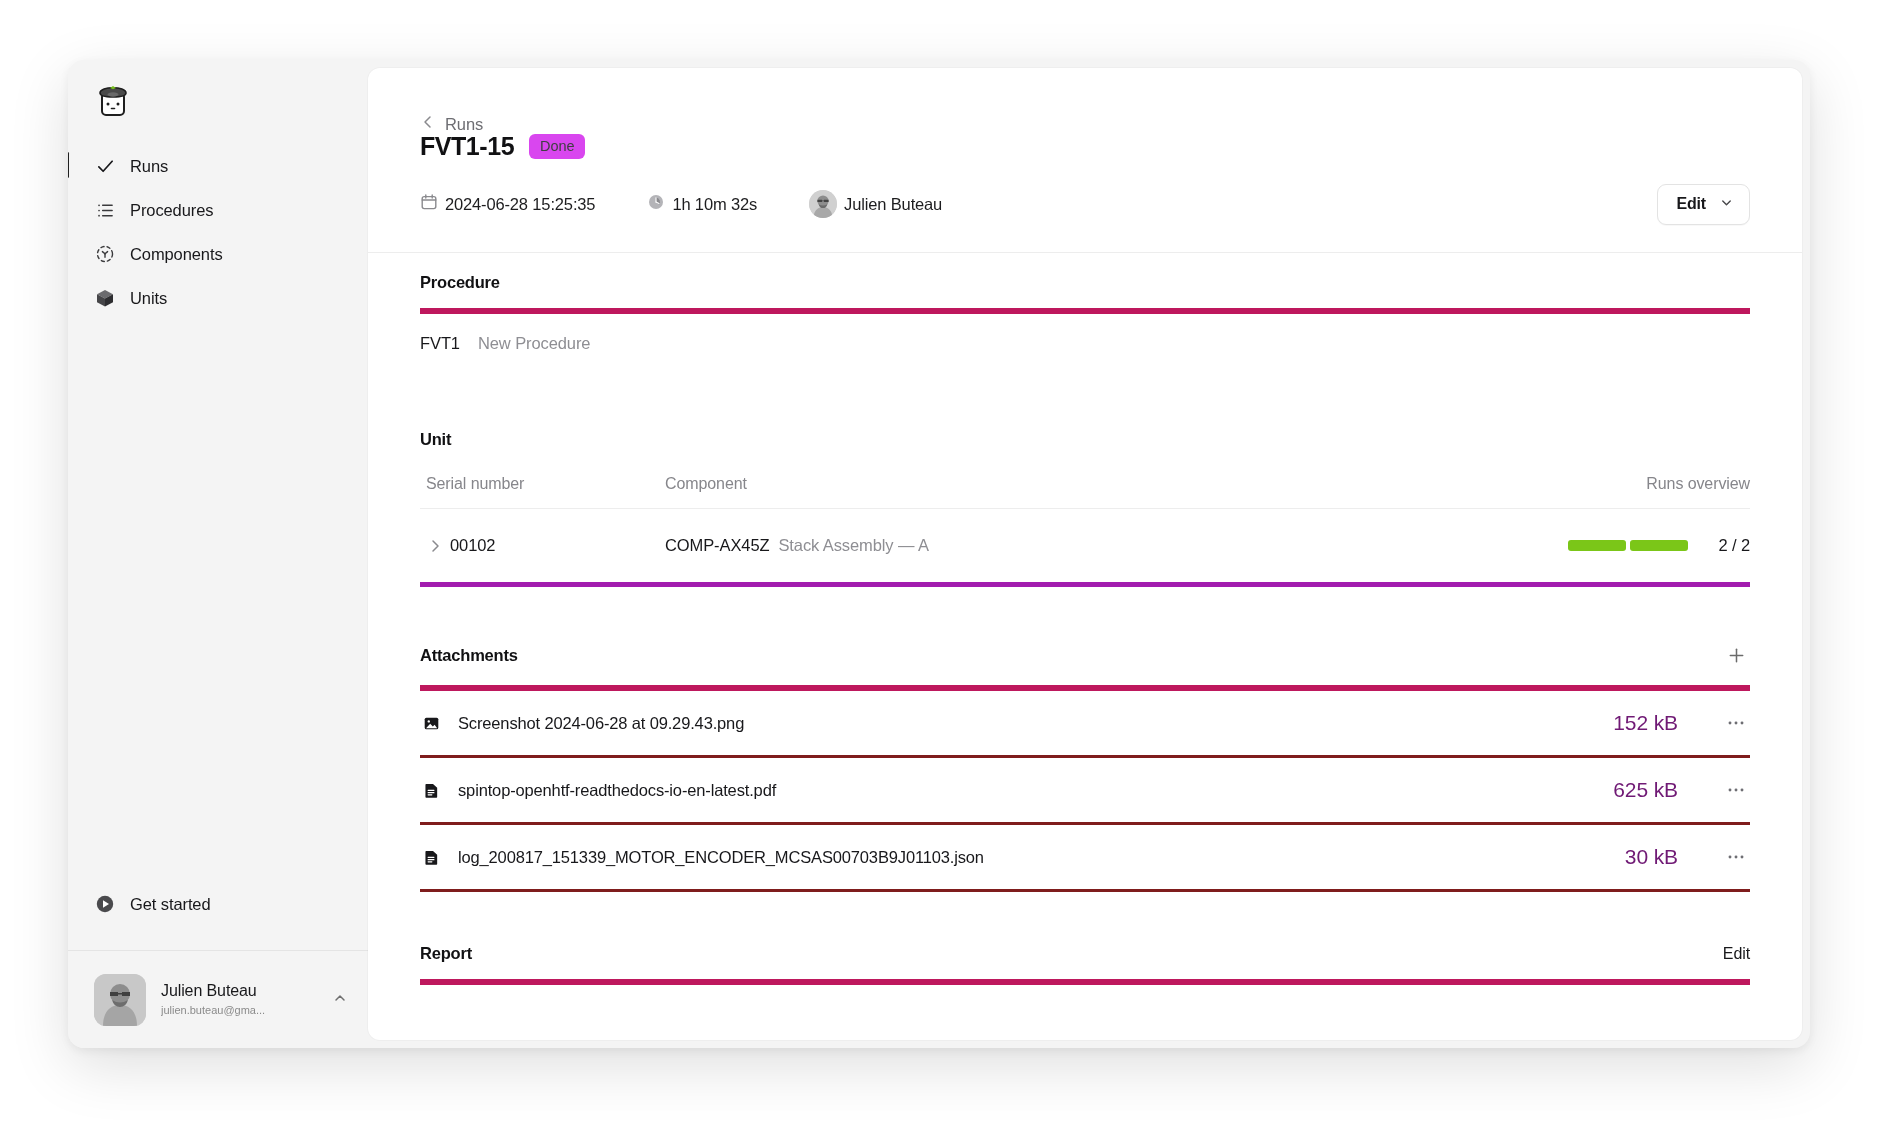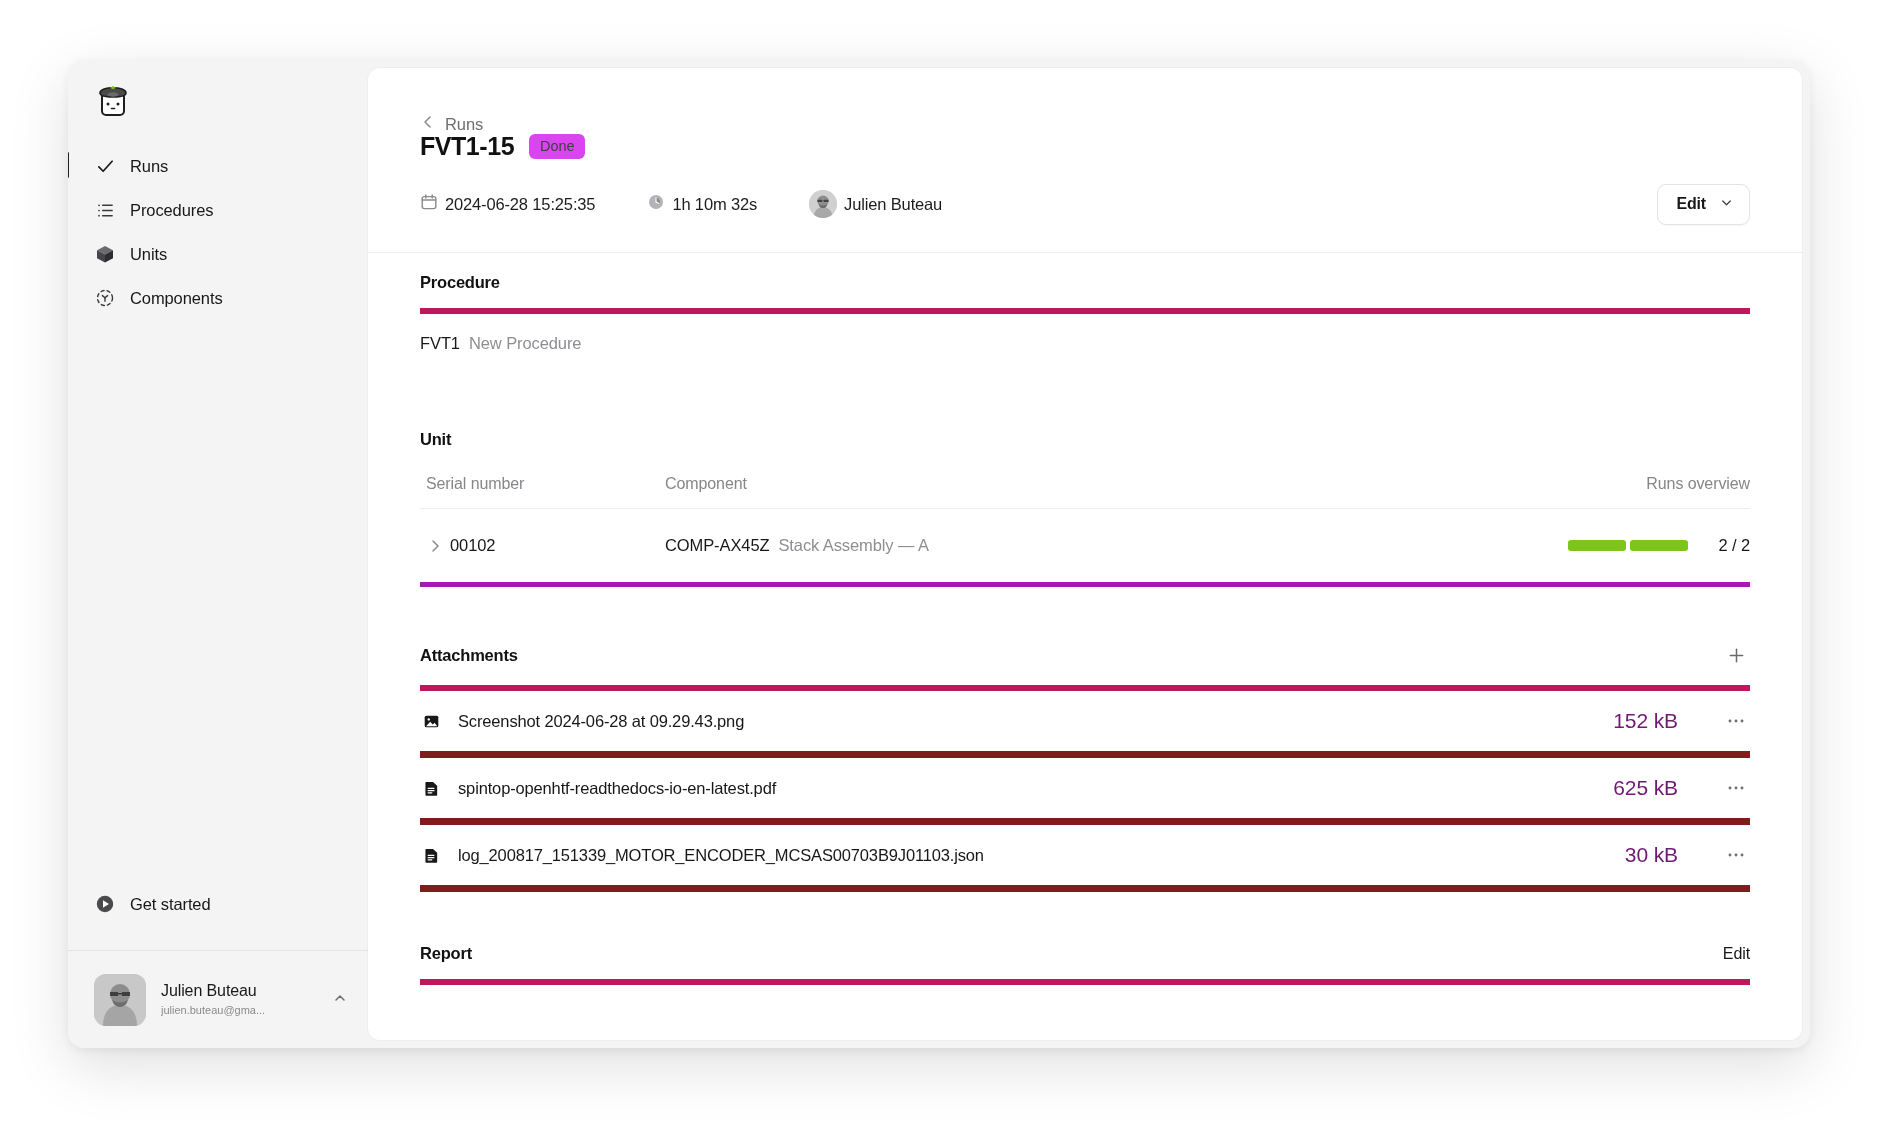--- a/index.html
+++ b/index.html
@@ -261,21 +261,21 @@
   .add-button {
     width: 28px; height: 28px;
     display: flex; align-items: center; justify-content: center;
     cursor: pointer;
     color: #6b6b6b;
   }
 
   .procedure-row {
     display: flex;
     align-items: baseline;
-    gap: 9px;
+    gap: 18px;
     height: 64px;
     padding-top: 20px;
     cursor: pointer;
   }
   .procedure-code {
     font-size: 16.5px;
     color: #18181b;
     letter-spacing: -0.1px;
   }
   .procedure-name {
@@ -355,21 +355,21 @@
     text-align: right;
   }
 
   
   .attachments-section { margin-top: 54px; }
 
   .attach-row {
     display: flex;
     align-items: center;
     height: 67px;
-    border-bottom: 7px solid #7f1d1d;
+    border-bottom: 3px solid #7f1d1d;
   }
   .attach-icon {
     width: 22px; flex: 0 0 22px;
     display: flex; align-items: center; justify-content: center;
     margin-right: 16px;
     color: #18181b;
   }
   .attach-name {
     flex: 1 1 auto;
     font-size: 16.5px;
@@ -437,39 +437,39 @@
             <circle cx="3.2" cy="4.5" r="0.9" fill="#3a3a3c" stroke="none"></circle>
             <circle cx="3.2" cy="10" r="0.9" fill="#3a3a3c" stroke="none"></circle>
             <circle cx="3.2" cy="15.5" r="0.9" fill="#3a3a3c" stroke="none"></circle>
           </svg>
         </span>
         <span class="nav-label">Procedures</span>
       </div>
 
       <div class="nav-item">
         <span class="nav-icon">
-          <svg width="20" height="20" viewBox="0 0 20 20">
-            <path d="M10 2 L18 6.2 L10 10.4 L2 6.2 Z" fill="#6b6b6e"></path>
-            <path d="M2 6.2 L10 10.4 L10 18.4 L2 14.2 Z" fill="#454548"></path>
-            <path d="M18 6.2 L10 10.4 L10 18.4 L18 14.2 Z" fill="#2d2d30"></path>
-          </svg>
-        </span>
-        <span class="nav-label">Units</span>
-      </div>
-
-      <div class="nav-item">
-        <span class="nav-icon">
           <svg width="20" height="20" viewBox="0 0 20 20" fill="none" stroke="#3a3a3c" stroke-width="1.4" stroke-linecap="round">
             <circle cx="10" cy="10" r="7.5" stroke-dasharray="3.1 3.1"></circle>
             <path d="M10 9.8 L10 13.2"></path>
               <path d="M10 9.8 L7.4 7.6"></path>
               <path d="M10 9.8 L12.6 7.6"></path>
           </svg>
         </span>
         <span class="nav-label">Components</span>
+      </div>
+
+      <div class="nav-item">
+        <span class="nav-icon">
+          <svg width="20" height="20" viewBox="0 0 20 20">
+            <path d="M10 2 L18 6.2 L10 10.4 L2 6.2 Z" fill="#6b6b6e"></path>
+            <path d="M2 6.2 L10 10.4 L10 18.4 L2 14.2 Z" fill="#454548"></path>
+            <path d="M18 6.2 L10 10.4 L10 18.4 L18 14.2 Z" fill="#2d2d30"></path>
+          </svg>
+        </span>
+        <span class="nav-label">Units</span>
       </div>
     </div>
 
     <div class="sidebar-spacer"></div>
 
     <div class="get-started">
       <span class="nav-icon">
         <svg width="20" height="20" viewBox="0 0 20 20">
           <circle cx="10" cy="10" r="8.2" fill="#4a4a4d"></circle>
           <path d="M8 6.2 L14 10 L8 13.8 Z" fill="#ffffff"></path>

